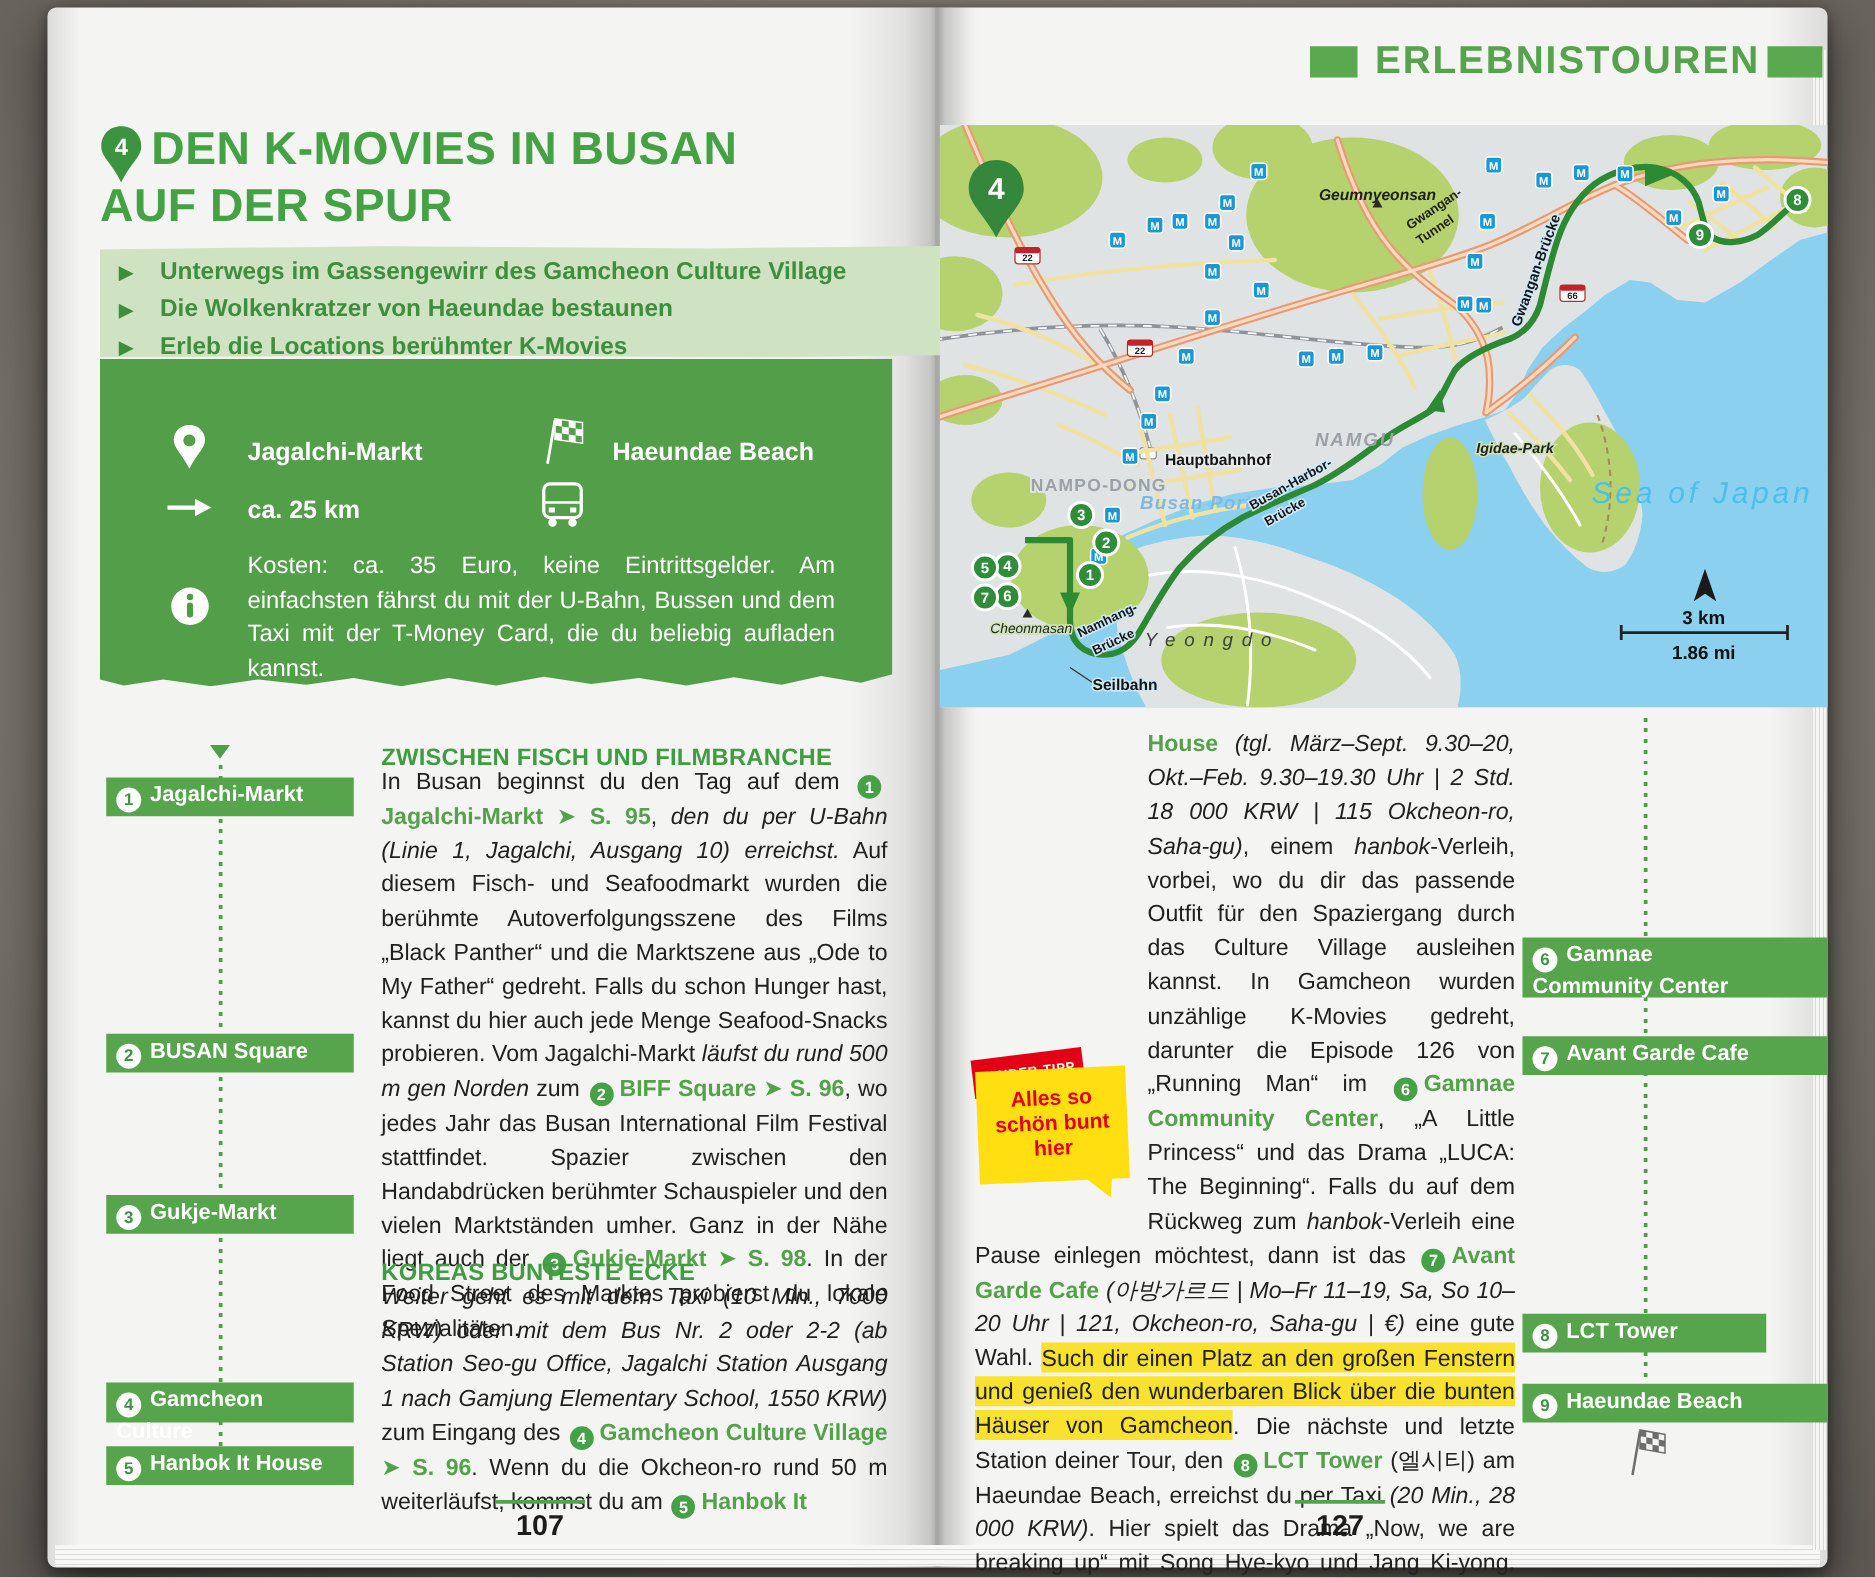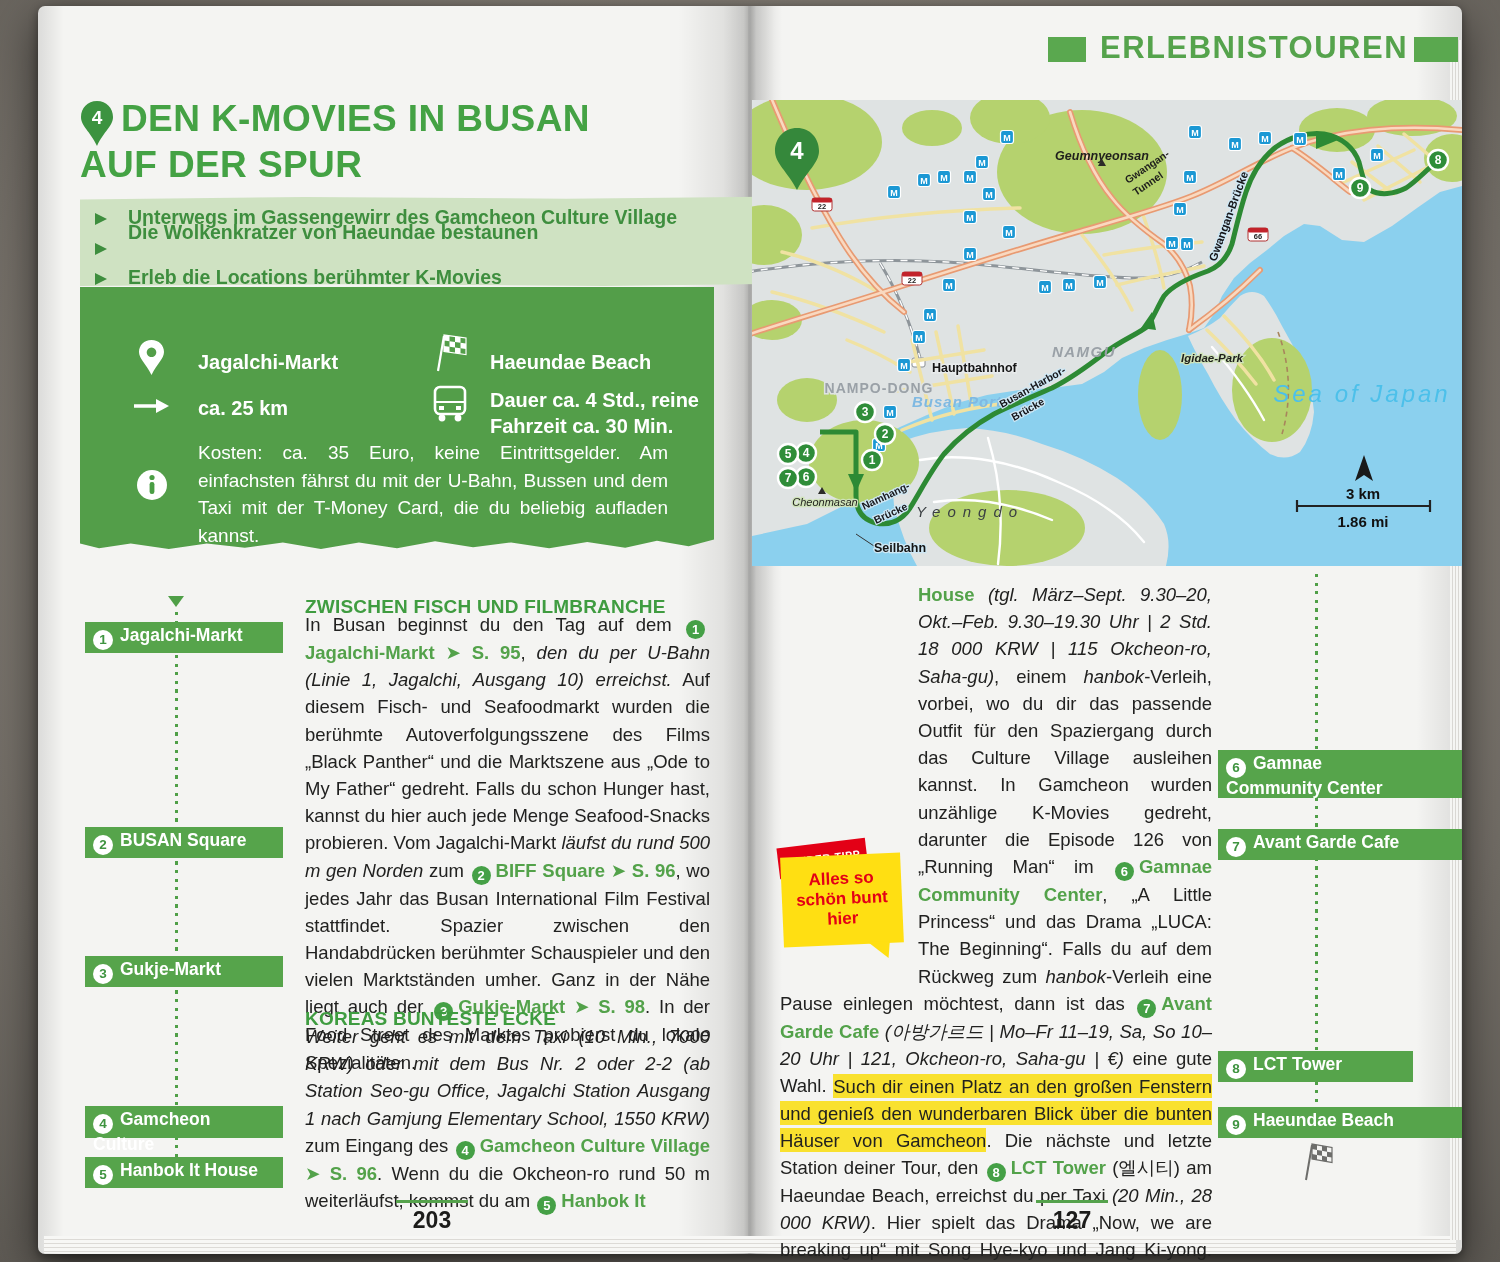--- a/index.html
+++ b/index.html
@@ -105,21 +105,21 @@
       <text x="17" y="24" text-anchor="middle" font-size="19" font-weight="bold" fill="#fff">4</text>
     </svg>
   </div>
   <div class="abs tour-title tt1">DEN K-MOVIES IN BUSAN</div>
   <div class="abs tour-title tt2">AUF DER SPUR</div>
 
   <div class="abs hl-box">
     <span class="hl-arr" style="top:17px;"></span>
     <div class="hl-row" style="top:10px;">Unterwegs im Gassengewirr des Gamcheon Culture Village</div>
     <span class="hl-arr" style="top:47px;"></span>
-    <div class="hl-row" style="top:25px;">Die Wolkenkratzer von Haeundae bestaunen</div>
+    <div class="hl-row" style="top:40px;">Die Wolkenkratzer von Haeundae bestaunen</div>
     <span class="hl-arr" style="top:77px;"></span>
     <div class="hl-row" style="top:70px;">Erleb die Locations berühmter K-Movies</div>
   </div>
 
   <div class="abs facts">
     <svg class="abs" style="left:58px;top:52px;" width="27" height="37" viewBox="0 0 27 37">
       <path fill-rule="evenodd" fill="#fff" d="M13.5,1 C21,1 26,6.5 26,13 C26,19.5 19.5,24 13.5,36 C7.5,24 1,19.5 1,13 C1,6.5 6,1 13.5,1 Z M13.5,8.5 a4.8,4.8 0 1,0 .01,0 Z"></path>
     </svg>
     <div class="f-label" style="left:118px;top:62px;">Jagalchi-Markt</div>
     <svg class="abs" style="left:352px;top:46px;" width="38" height="40" viewBox="0 0 38 40">
@@ -141,22 +141,20 @@
     </svg>
     <div class="f-label" style="left:118px;top:108px;">ca. 25 km</div>
     <svg class="abs" style="left:352px;top:98px;" width="36" height="38" viewBox="0 0 36 38">
       <rect x="3" y="2" width="30" height="27" rx="5" fill="none" stroke="#fff" stroke-width="2.6"></rect>
       <line x1="4" y1="17" x2="32" y2="17" stroke="#fff" stroke-width="2"></line>
       <rect x="7" y="21" width="5" height="4" fill="#fff"></rect>
         <rect x="24" y="21" width="5" height="4" fill="#fff"></rect>
       <circle cx="10" cy="33" r="3.4" fill="#fff"></circle>
         <circle cx="26" cy="33" r="3.4" fill="#fff"></circle>
     </svg>
-    <div class="f-label" style="left:410px;top:100px;">Dauer ca. 4 Std., reine
-Fahrzeit ca. 30 Min.</div>
     <svg class="abs" style="left:56px;top:182px;" width="32" height="32" viewBox="0 0 32 32">
       <circle cx="16" cy="16" r="15" fill="#fff"></circle>
       <circle cx="16" cy="8.5" r="2.6" fill="#4a9e44"></circle>
       <rect x="13.6" y="13" width="4.8" height="12" rx="2.2" fill="#4a9e44"></rect>
     </svg>
     <div class="f-cost">Kosten: ca. 35 Euro, keine Eintrittsgelder. Am einfachsten fährst du mit der U-Bahn, Bussen und dem Taxi mit der T-Money Card, die du beliebig aufladen kannst.</div>
   </div>
 
   <div class="tl-arrow" style="left:168px;top:596px;"></div>
   <div class="dots" style="left:175px;top:612px;height:576px;"></div>
@@ -165,21 +163,21 @@
   <div class="bar" style="left:85px;top:956px;width:198px;"><span class="bc">3</span><span class="bl">Gukje-Markt</span></div>
   <div class="bar" style="left:85px;top:1106px;width:198px;height:32px;"><span class="bc">4</span><span class="bl">Gamcheon Culture
 Village</span></div>
   <div class="bar" style="left:85px;top:1157px;width:198px;"><span class="bc">5</span><span class="bl">Hanbok It House</span></div>
 
   <div class="abs sec-h" style="left:305px;top:596px;">ZWISCHEN FISCH UND FILMBRANCHE</div>
   <p class="body-text" style="left:305px;top:611px;width:405px;"><span class="sg-n">In Busan beginnst du den Tag auf dem </span><span class="nb">1</span><span class="sg-g">Jagalchi-Markt ➤ S. 95</span><span class="sg-n">, </span><span class="sg-i">den du per U-Bahn (Linie 1, Jagalchi, Ausgang 10) erreichst.</span><span class="sg-n"> Auf diesem Fisch- und Seafoodmarkt wurden die berühmte Autoverfolgungsszene des Films „Black Panther“ und die Marktszene aus „Ode to My Father“ gedreht. Falls du schon Hunger hast, kannst du hier auch jede Menge Seafood-Snacks probieren. Vom Jagalchi-Markt </span><span class="sg-i">läufst du rund 500 m gen Norden</span><span class="sg-n"> zum </span><span class="nb">2</span><span class="sg-g">BIFF Square ➤ S. 96</span><span class="sg-n">, wo jedes Jahr das Busan International Film Festival stattfindet. Spazier zwischen den Handabdrücken berühmter Schauspieler und den vielen Marktständen umher. Ganz in der Nähe liegt auch der </span><span class="nb">3</span><span class="sg-g">Gukje-Markt ➤ S. 98</span><span class="sg-n">. In der Food Street des Marktes probierst du lokale Spezialitäten.</span></p>
   <div class="abs sec-h" style="left:305px;top:1008px;">KOREAS BUNTESTE ECKE</div>
   <p class="body-text" style="left:305px;top:1023px;width:405px;"><span class="sg-i">Weiter geht es mit dem Taxi (10 Min., 7000 KRW) oder mit dem Bus Nr. 2 oder 2-2 (ab Station Seo-gu Office, Jagalchi Station Ausgang 1 nach Gamjung Elementary School, 1550 KRW)</span><span class="sg-n"> zum Eingang des </span><span class="nb">4</span><span class="sg-g">Gamcheon Culture Village ➤ S. 96</span><span class="sg-n">. Wenn du die Okcheon-ro rund 50 m weiterläufst, kommst du am </span><span class="nb">5</span><span class="sg-g">Hanbok It</span></p>
   <div class="pg-rule" style="left:396px;top:1200px;"></div>
-  <div class="pg-num" style="left:396px;top:1207px;">203</div>
+  <div class="pg-num" style="left:396px;top:1207px;">107</div>
 
   <p class="body-text" style="left:780px;top:581px;width:432px;"><span class="tip-float">
         <span class="tip-ribbon">INSIDER-TIPP</span>
         <span class="tip-bubble">Alles so
 schön bunt
 hier</span>
       </span><span><span class="sg-g">House </span><span class="sg-i">(tgl. März–Sept. 9.30–20, Okt.–Feb. 9.30–19.30 Uhr | 2 Std. 18 000 KRW | 115 Okcheon-ro, Saha-gu)</span><span class="sg-n">, einem </span><span class="sg-i">hanbok</span><span class="sg-n">-Verleih, vorbei, wo du dir das passende Outfit für den Spaziergang durch das Culture Village ausleihen kannst. In Gamcheon wurden unzählige K-Movies gedreht, darunter die Episode 126 von „Running Man“ im </span><span class="nb">6</span><span class="sg-g">Gamnae Community Center</span><span class="sg-n">, „A Little Princess“ und das Drama „LUCA: The Beginning“. Falls du auf dem Rückweg zum </span><span class="sg-i">hanbok</span><span class="sg-n">-Verleih eine Pause einlegen möchtest, dann ist das </span><span class="nb">7</span><span class="sg-g">Avant Garde Cafe </span><span class="sg-i">(아방가르드 | Mo–Fr 11–19, Sa, So 10–20 Uhr | 121, Okcheon-ro, Saha-gu | €)</span><span class="sg-n"> eine gute Wahl. </span><span class="sg-hl">Such dir einen Platz an den großen Fenstern und genieß den wunderbaren Blick über die bunten Häuser von Gamcheon</span><span class="sg-n">. Die nächste und letzte Station deiner Tour, den </span><span class="nb">8</span><span class="sg-g">LCT Tower</span><span class="sg-n"> (엘시티) am Haeundae Beach, erreichst du per Taxi </span><span class="sg-i">(20 Min., 28 000 KRW)</span><span class="sg-n">. Hier spielt das Drama „Now, we are breaking up“ mit Song Hye-kyo und Jang Ki-yong. Hol dir in einem der vielen 24-Stunden-Läden ein kaltes koreanisches Bier und genieß den Sonnenuntergang auf dem </span></span></p>
 
   <div class="dots" style="left:1315px;top:574px;height:566px;"></div>
   <div class="bar" style="left:1218px;top:750px;width:244px;height:48px;"><span class="bc">6</span><span class="bl">Gamnae

